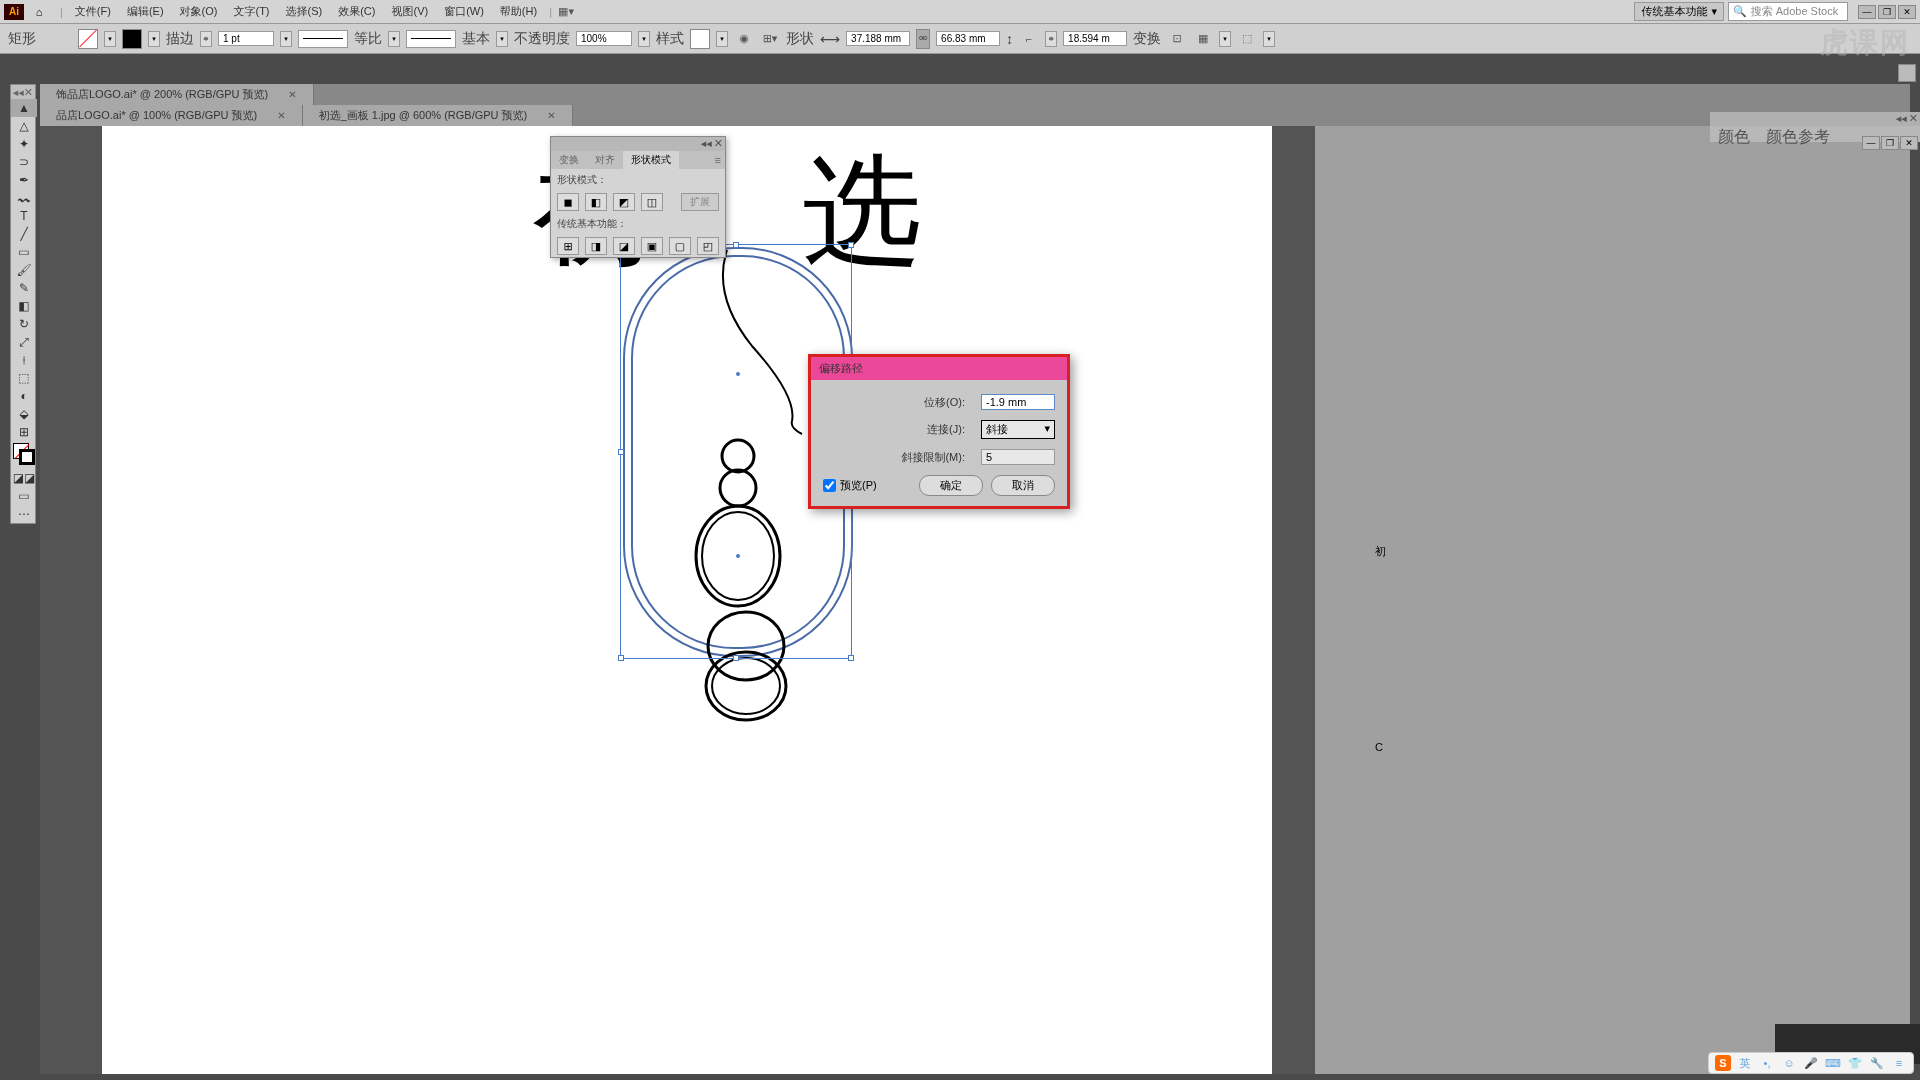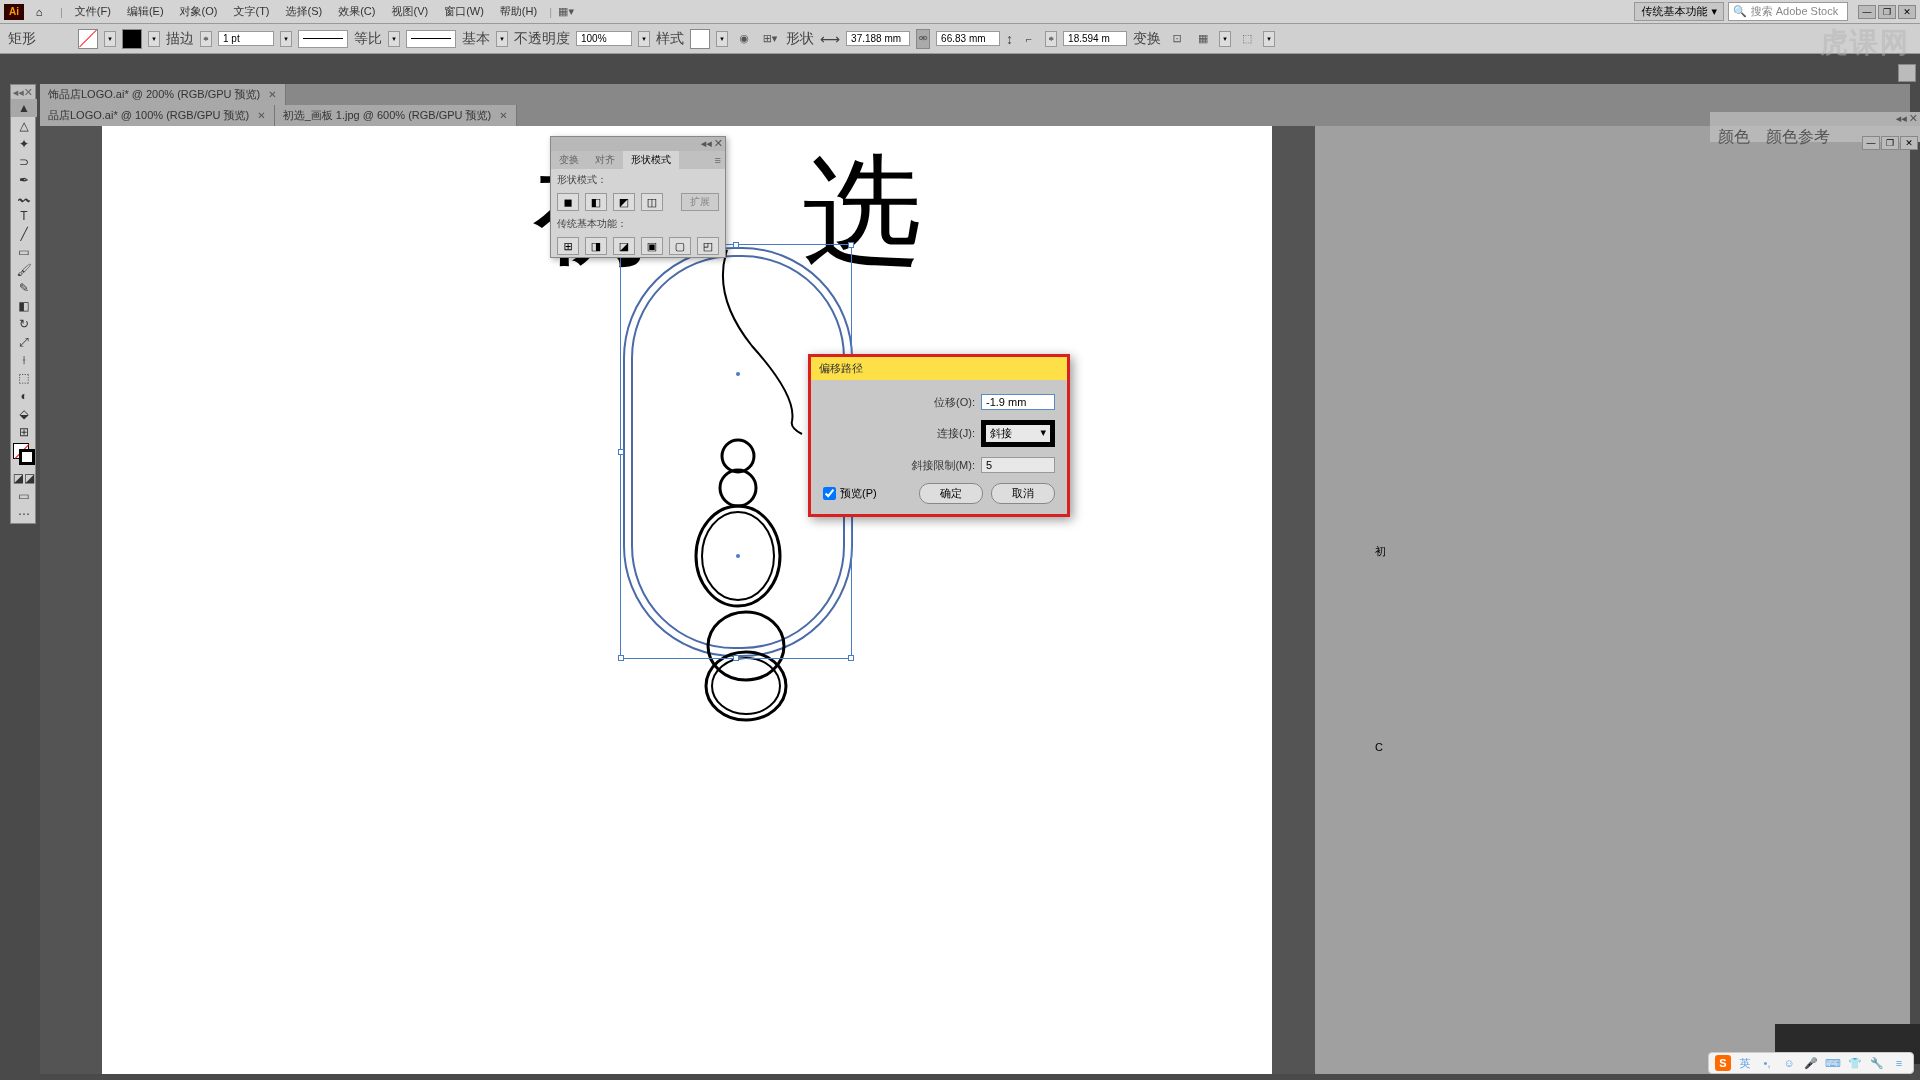--- a/index.html
+++ b/index.html
@@ -31,21 +31,21 @@
 .toolbox-hdr{height:14px;background:#c0c0c0;display:flex;align-items:center;justify-content:flex-end;padding:0 2px;font-size:8px;color:#666}
 .tool{width:26px;height:18px;display:flex;align-items:center;justify-content:center;color:#333;font-size:12px}
 .tool.sel{background:#a8a8a8}
 .tool-colors{padding:2px;position:relative;height:28px}
 .fc{position:absolute;width:16px;height:16px;border:1px solid #000;background:#fff}
 .fc::after{content:"";position:absolute;width:20px;height:1px;background:red;transform:rotate(-45deg);top:7px;left:-2px}
 .sc{position:absolute;width:16px;height:16px;border:3px solid #000;background:#fff;left:8px;top:8px}
 .doc-area{position:absolute;left:40px;top:30px;right:10px;bottom:10px;background:#4a4a4a}
 .doc-tabs{height:42px;background:#888}
 .tab-row{display:flex;height:21px;align-items:center}
-.tab{background:#a8a8a8;padding:2px 8px;border-right:1px solid #777;display:flex;align-items:center;gap:8px;height:21px;font-size:10px;color:#333}
+.tab{background:#a8a8a8;padding:2px 16px;border-right:1px solid #777;display:flex;align-items:center;gap:20px;height:21px;font-size:10px;color:#333}
 .tab .x{font-size:10px;color:#555}
 .canvas-wrap{position:absolute;left:0;top:42px;right:0;bottom:0;background:#545454;overflow:hidden}
 .artboard-main{position:absolute;background:#fff;left:62px;top:0;width:1170px;height:960px}
 .artboard-side{position:absolute;background:#a0a0a0;left:1275px;top:0;width:600px;height:960px;display:flex;align-items:center;padding-left:60px}
 .big-text{font-family:"SimSun",serif;font-size:120px;color:#000;position:absolute}
 .chn-chu{left:430px;top:5px}
 .chn-xuan{left:700px;top:5px}
 .side-text{font-family:"SimSun",serif;font-size:140px;color:#000;line-height:1.4}
 .earring-svg{position:absolute;left:520px;top:120px}
 .sel-box{position:absolute;border:1px solid #4a7bc8;left:518px;top:118px;width:232px;height:415px}
@@ -57,27 +57,27 @@
 .pf-hdr{background:#b8b8b8;height:14px;display:flex;justify-content:flex-end;padding:0 2px;gap:2px;font-size:8px;color:#555}
 .pf-tabs{display:flex;background:#c0c0c0;height:18px;align-items:center}
 .pf-tab{padding:2px 8px;font-size:10px;color:#666}
 .pf-tab.active{background:#d4d4d4;color:#000}
 .pf-menu{margin-left:auto;padding:0 4px;color:#666}
 .pf-sect{padding:4px 6px;font-size:10px;color:#444}
 .pf-row{display:flex;gap:6px;padding:2px 6px}
 .pf-btn{width:22px;height:18px;background:#ddd;border:1px solid #999;display:flex;align-items:center;justify-content:center}
 .pf-expand{margin-left:auto;background:#ccc;border:1px solid #999;padding:1px 8px;font-size:10px;color:#888}
 .dialog{position:absolute;left:808px;top:300px;width:262px;border:3px solid #d82020;z-index:20;background:#c8c8c8;box-shadow:3px 3px 10px rgba(0,0,0,.4)}
-.dlg-title{background:#fde047;padding:4px 8px;font-size:11px;color:#333}
+.dlg-title{background:#ec4899;padding:4px 8px;font-size:11px;color:#333}
 .dlg-body{background:#c8c8c8;padding:14px 12px 10px}
-.dlg-row{display:flex;align-items:center;margin-bottom:10px;justify-content:flex-end;gap:6px}
+.dlg-row{display:flex;align-items:center;margin-bottom:10px;justify-content:flex-end;gap:16px}
 .dlg-lbl{font-size:11px;color:#333}
 .dlg-inp{background:#fff;border:1px solid #5a8ac8;padding:1px 4px;width:74px;font-size:11px}
 .dlg-inp.plain{border:1px solid #999;background:#e8e8e8}
-.dlg-sel{background:#e8e8e8;border:5px solid #000000;padding:1px 4px;width:74px;font-size:11px;display:flex;justify-content:space-between}
+.dlg-sel{background:#e8e8e8;border:1px solid #000000;padding:1px 4px;width:74px;font-size:11px;display:flex;justify-content:space-between}
 .dlg-btns{display:flex;align-items:center;gap:8px;margin-top:8px}
 .dlg-chk{display:flex;align-items:center;gap:4px;font-size:11px}
 .dlg-btn{background:#ddd;border:1px solid #888;border-radius:10px;padding:2px 20px;font-size:11px}
 .panel-dock{position:absolute;right:0;top:58px;width:210px;background:#c8c8c8;z-index:8}
 .pd-hdr{background:#b0b0b0;height:14px;display:flex;justify-content:flex-end;padding:0 2px;font-size:8px;color:#555;gap:2px}
 .pd-tabs{display:flex;background:#b8b8b8;height:16px}
 .pd-tab{padding:1px 8px;font-size:16px;color:#555}
 .pd-icons{position:absolute;right:4px;top:10px;width:18px;display:flex;flex-direction:column;gap:4px;z-index:7}
 .pd-ico{width:18px;height:18px;background:#bbb;border:1px solid #888}
 .watermark{position:absolute;right:10px;top:24px;font-size:28px;color:rgba(180,180,180,.5);font-weight:bold;letter-spacing:2px;z-index:3}

